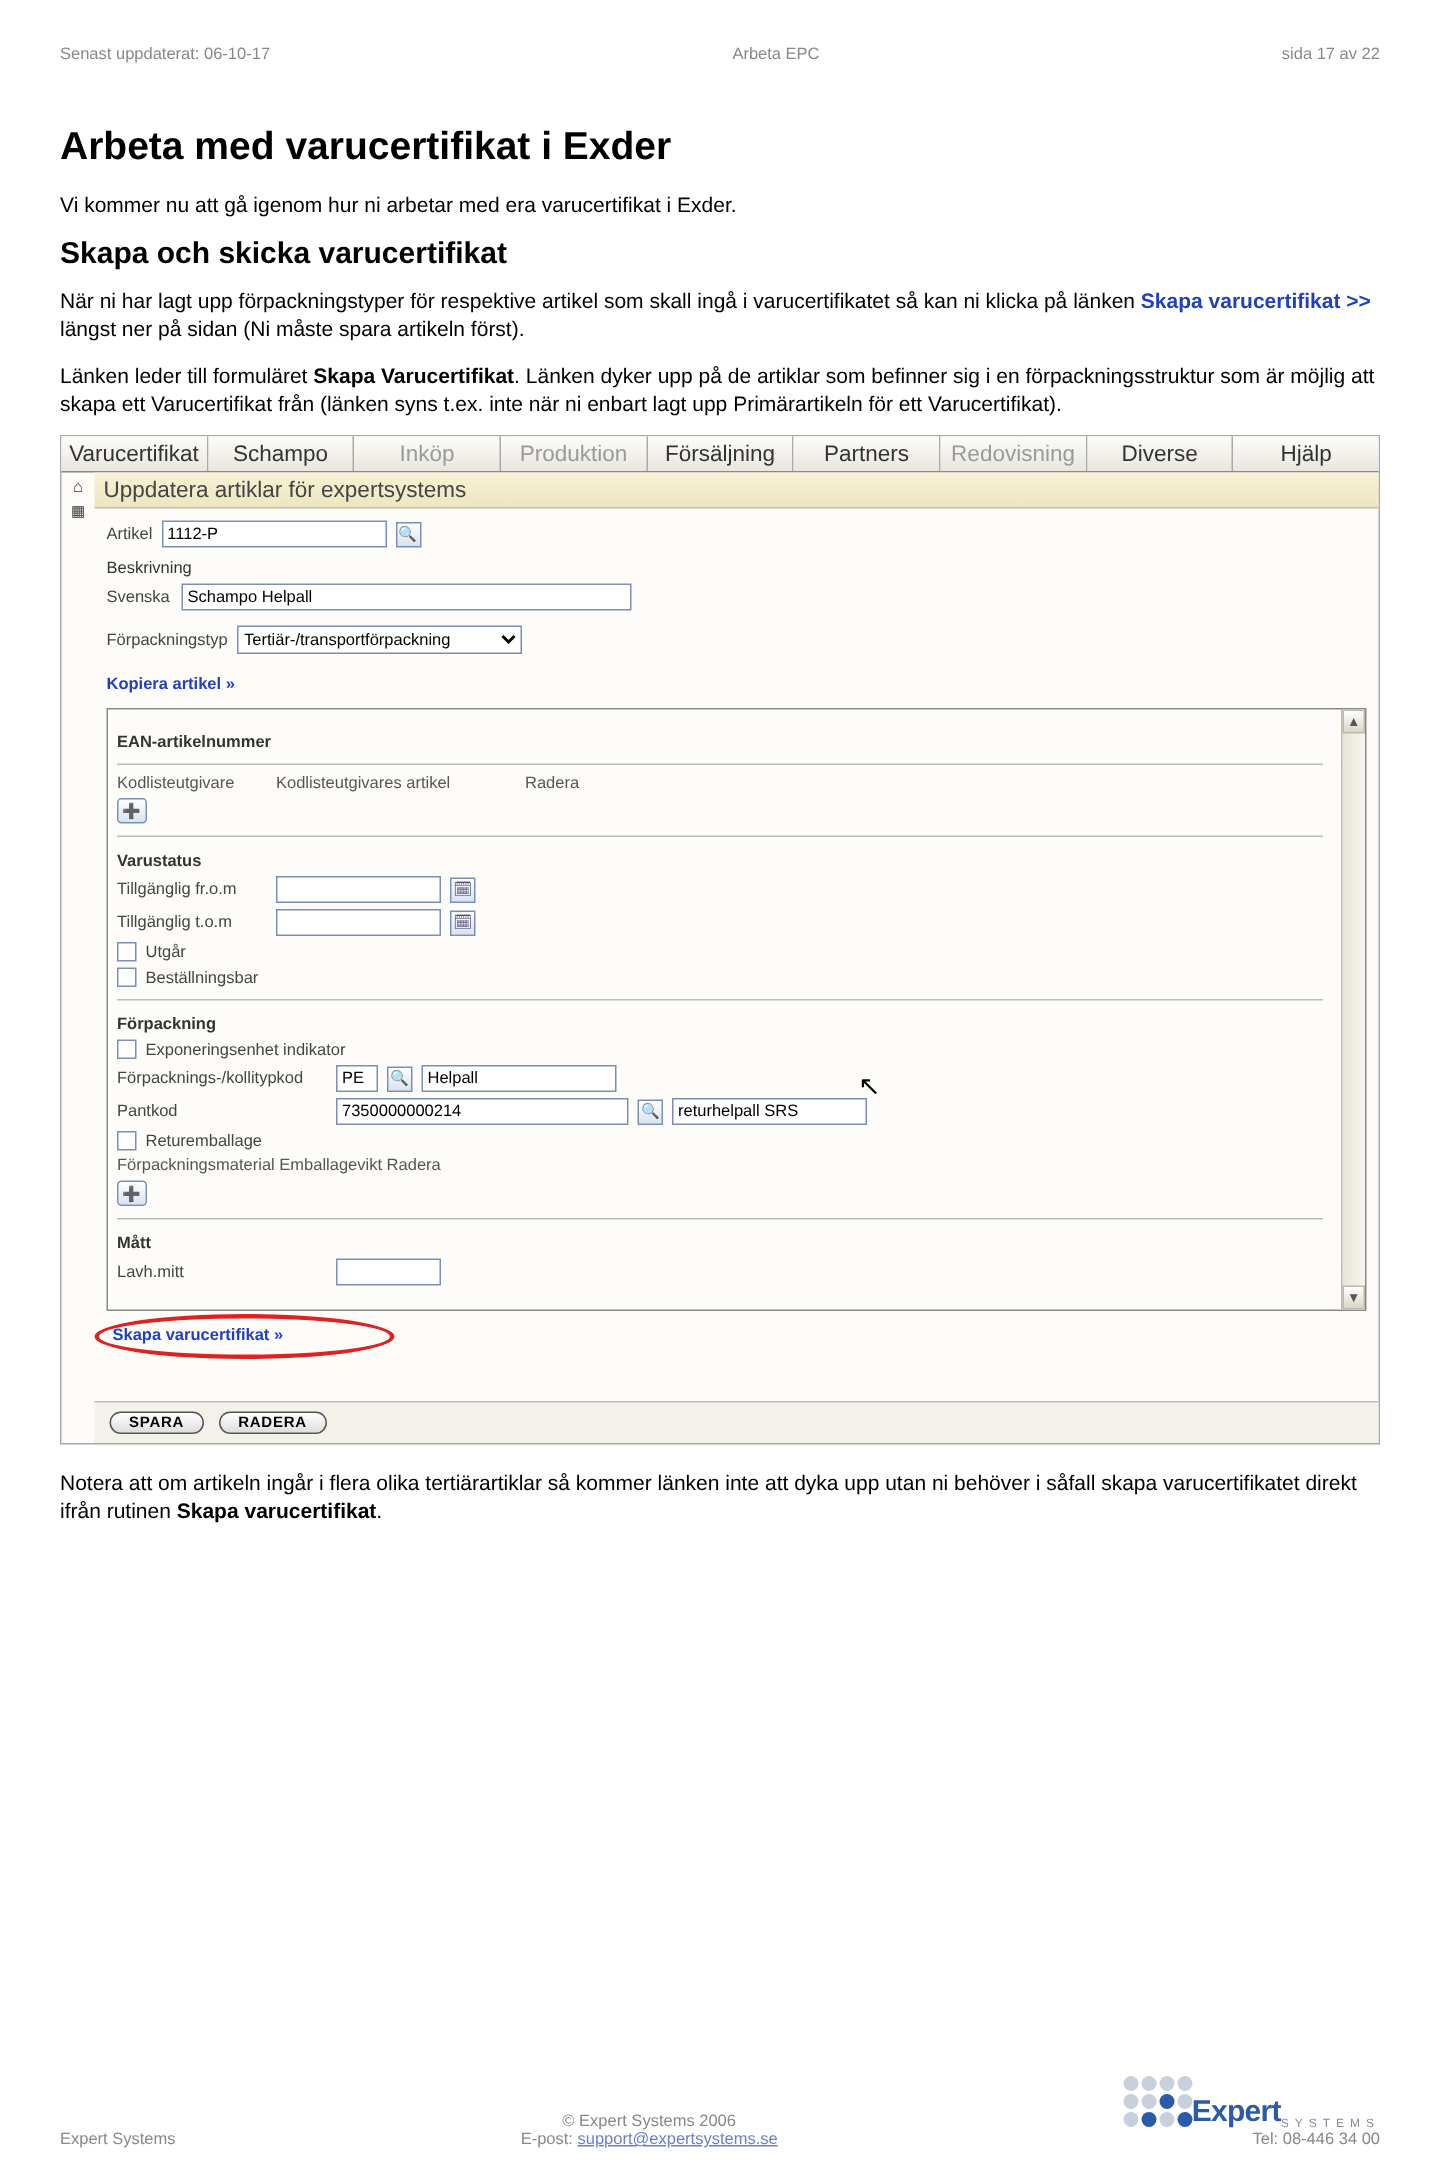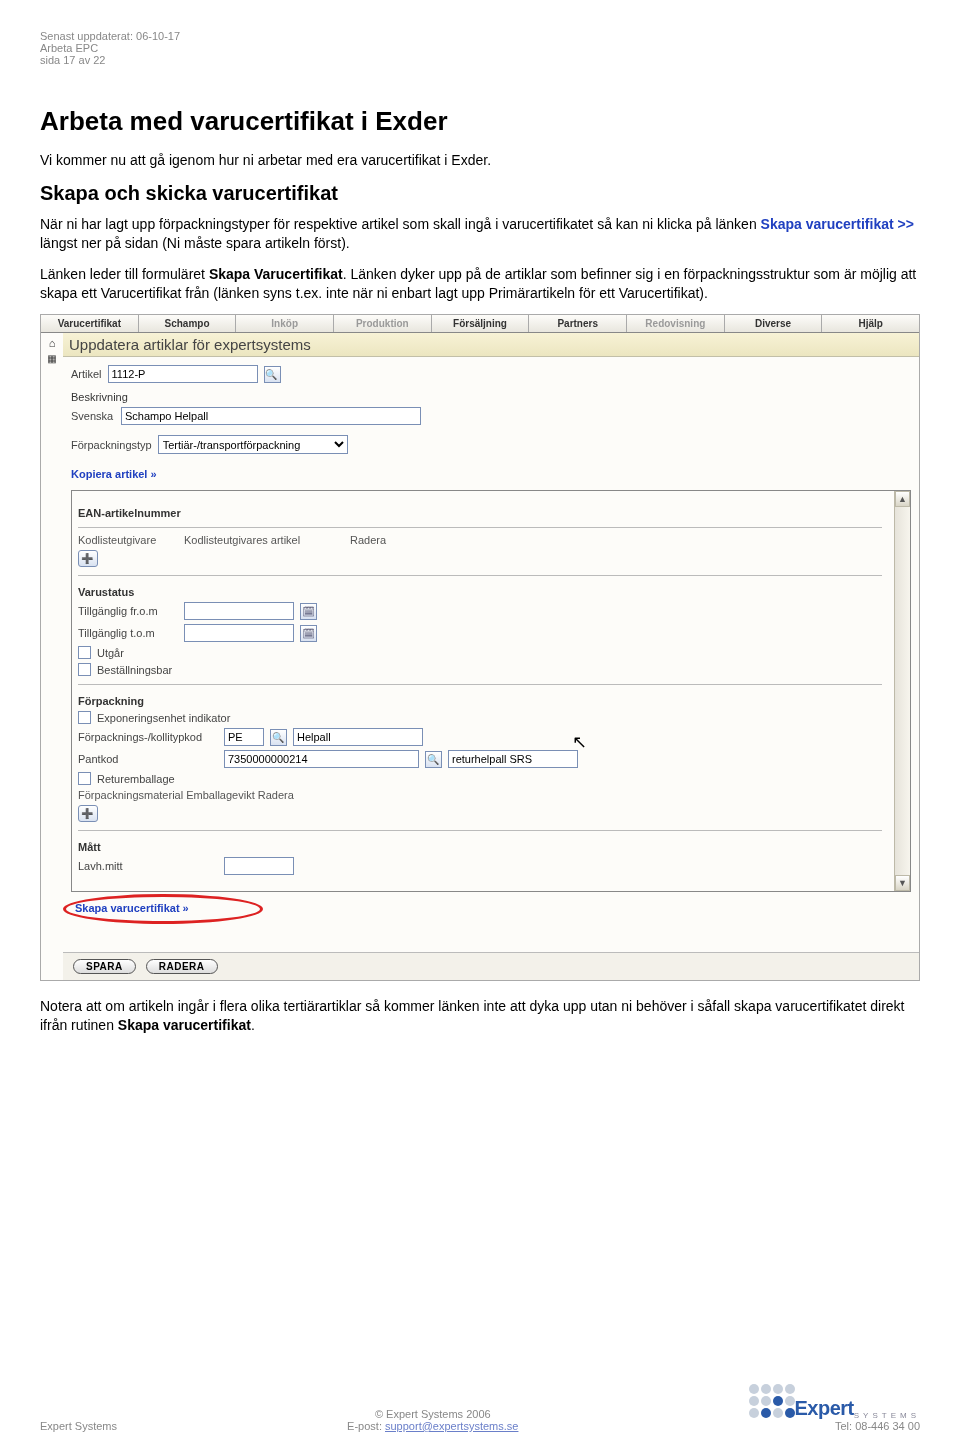--- a/index.html
+++ b/index.html
@@ -14,21 +14,20 @@
     padding: 30px 40px 20px 40px;
     min-height: 1452px;
     position: relative;
   }
   .doc-header {
     display: flex;
     justify-content: space-between;
     font-size: 11px;
     color: #888;
     margin-bottom: 40px;
-    flex-direction: column;
   }
   h1 {
     font-size: 26px;
     font-weight: bold;
     margin: 0 0 14px 0;
   }
   h2 {
     font-size: 20px;
     font-weight: bold;
     margin: 6px 0 10px 0;
@@ -52,25 +51,24 @@
     margin-top: 6px;
   }
   .menubar {
     display: flex;
     border-bottom: 1px solid #888;
     background: #f2f1ec;
   }
   .menubar .mitem {
     flex: 1;
     text-align: center;
-    padding: 3px 16px;
+    padding: 3px 0;
     border-right: 1px solid #aaa;
-    font-size: 10px;
+    font-size: 15px;
     background: linear-gradient(#fdfcf9,#e8e6de);
-    font-weight: bold;
   }
   .menubar .mitem.disabled { color: #9a9a9a; }
   .menubar .mitem:last-child { border-right: none; }
   .titlebar {
     display: flex;
     align-items: center;
     background: linear-gradient(#f7f2d6,#ece6c0);
     border-bottom: 1px solid #c2bfa8;
     padding: 3px 6px;
     font-size: 15px;
@@ -342,21 +340,21 @@
 
             <span class="cursor" style="top:240px; left:500px;">↖</span>
 
             <div class="section-header">Förpackning</div>
             <div class="field-row">
               <span class="chk"></span>
               <label>Exponeringsenhet indikator</label>
             </div>
             <div class="field-row">
               <label style="width:140px">Förpacknings-/kollitypkod</label>
-              <input class="txt" style="width: 40px;" value="PE">
+              <input class="txt" style="width: 28px;" value="PE">
               <span class="iconbtn">🔍</span>
               <input class="txt" style="width: 130px;" value="Helpall">
             </div>
             <div class="field-row">
               <label style="width:140px">Pantkod</label>
               <input class="txt" style="width: 195px;" value="7350000000214">
               <span class="iconbtn">🔍</span>
               <input class="txt" style="width: 130px;" value="returhelpall SRS">
             </div>
             <div class="field-row">

